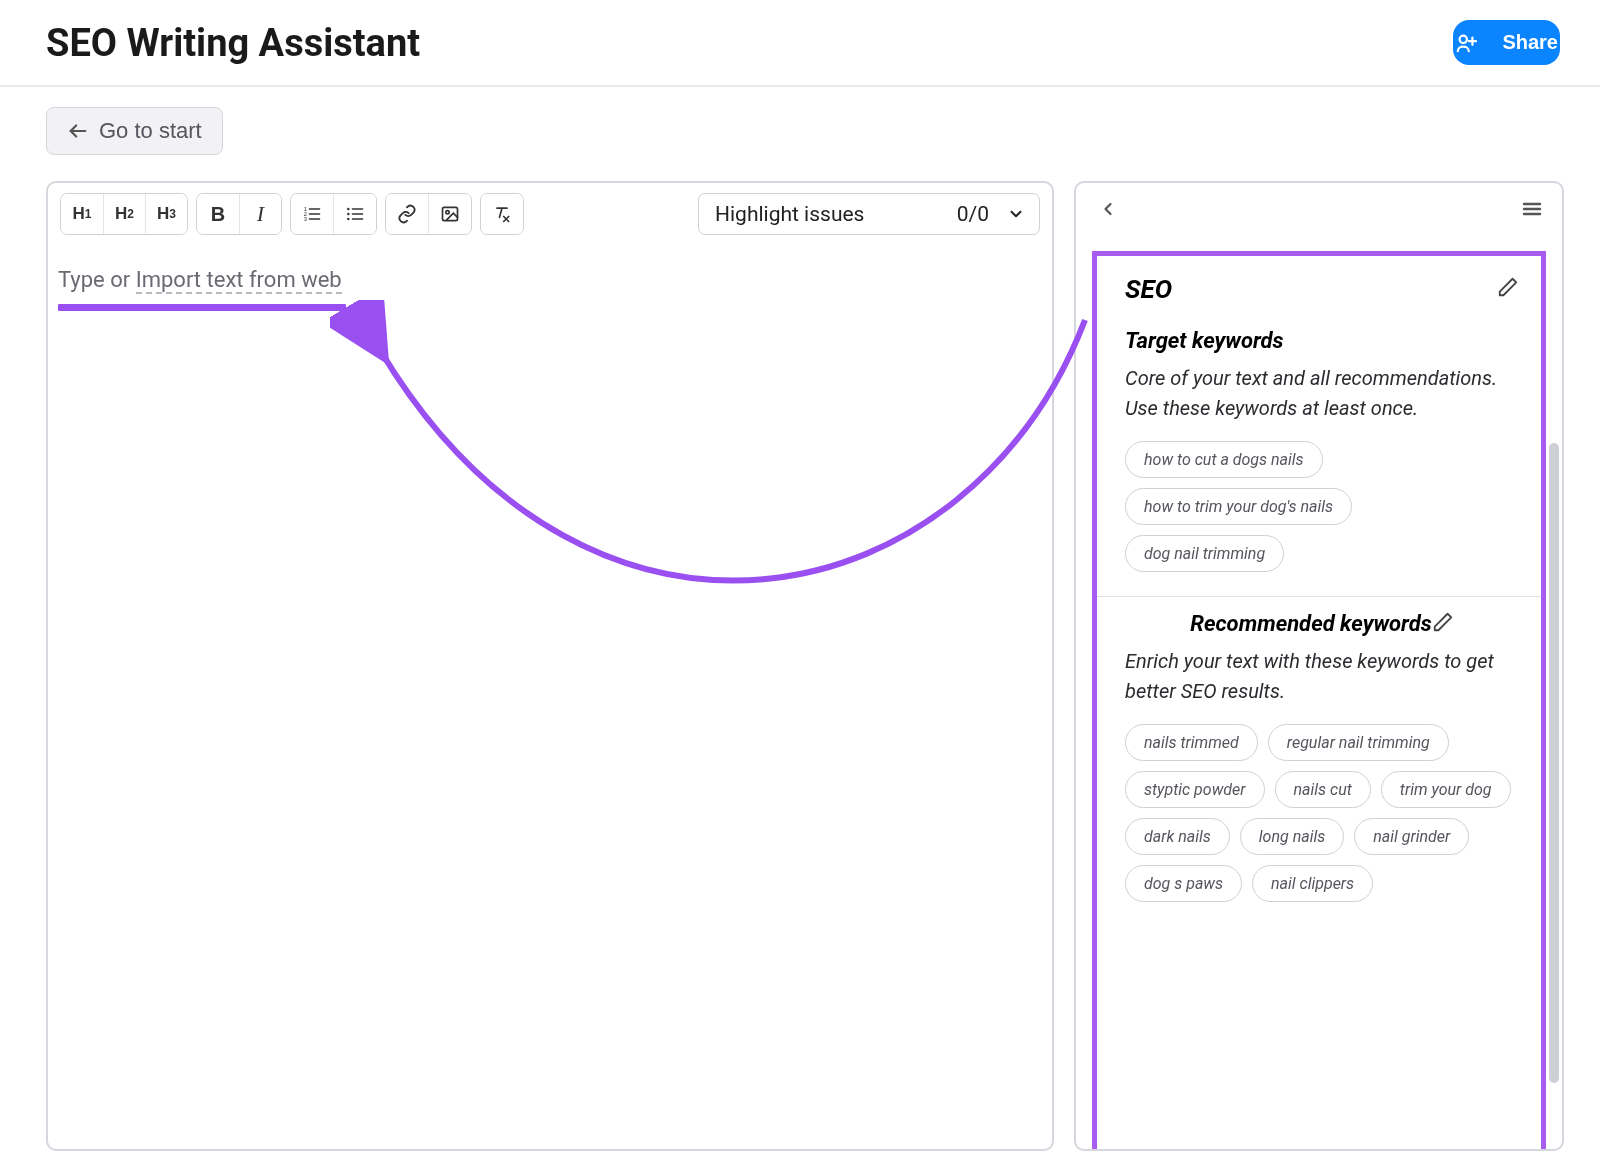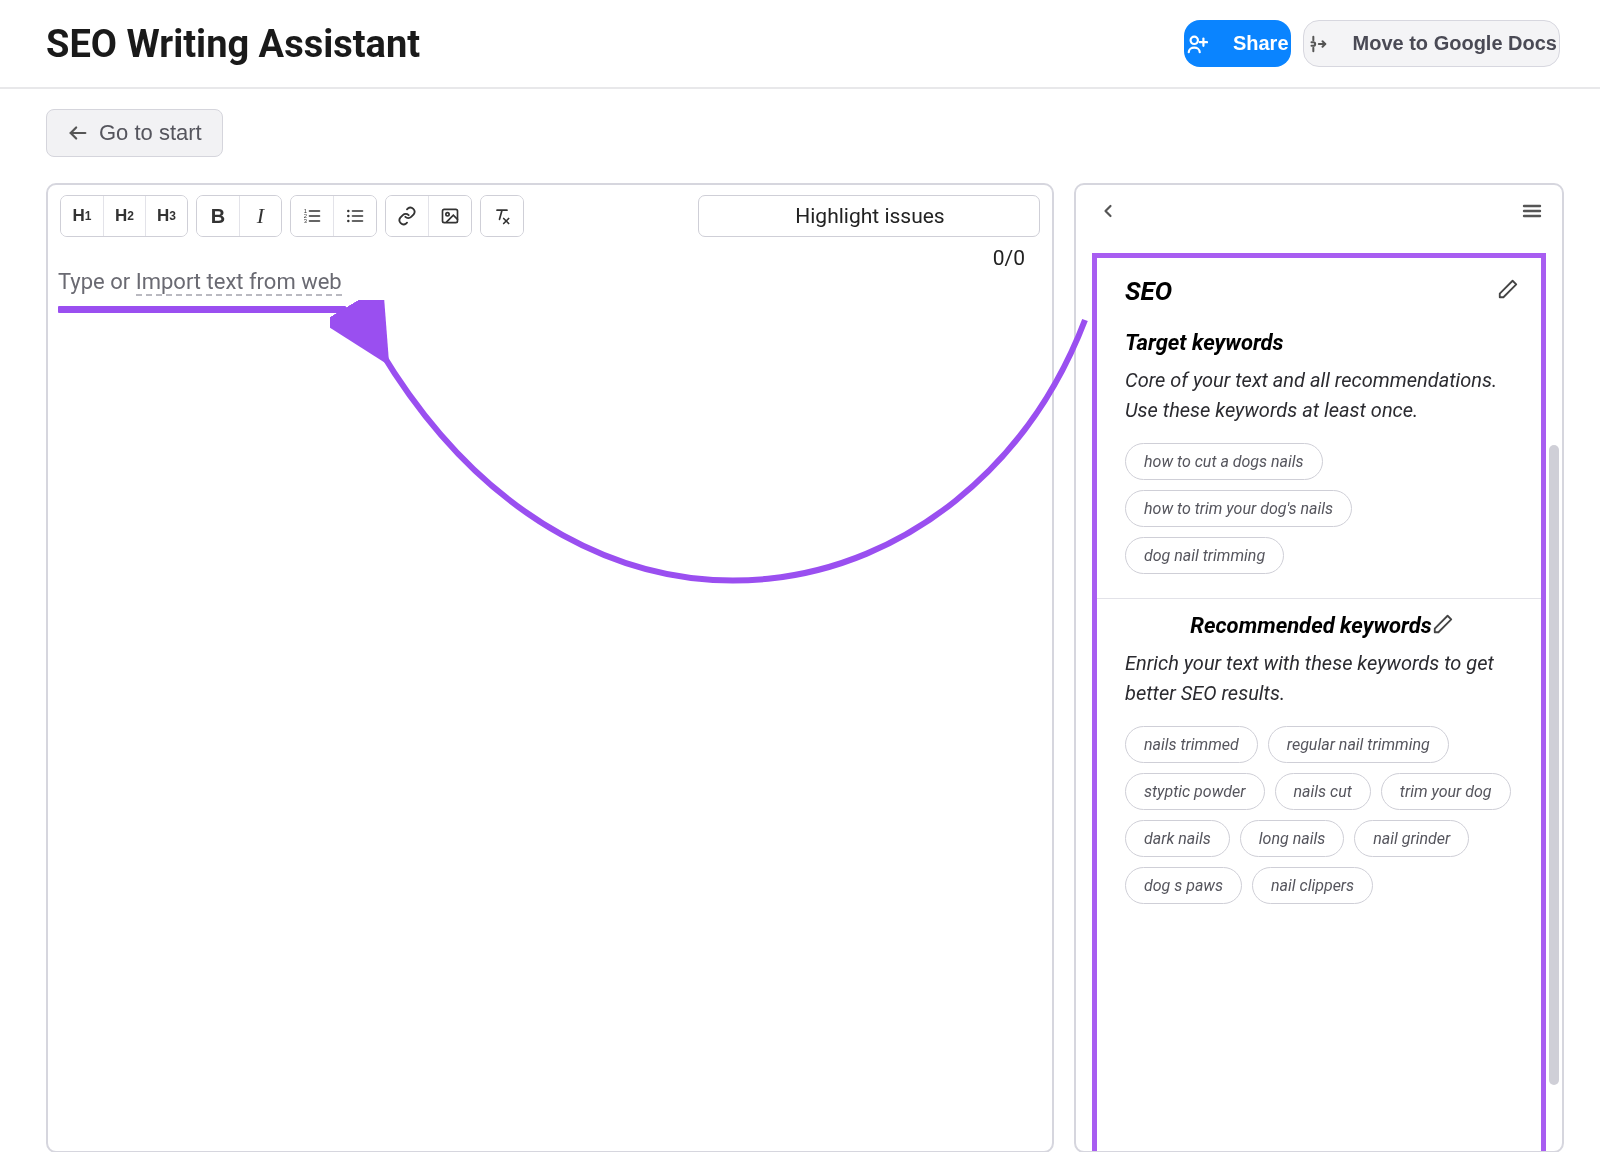--- a/index.html
+++ b/index.html
@@ -108,21 +108,20 @@
   gap: 18px;
   border: 1.5px solid #cfcfd7;
   border-radius: 7px;
   padding: 8px 14px 8px 16px;
   font-size: 21px;
   color: #222;
   cursor: pointer;
   min-width: 342px;
   justify-content: space-between;
   height: 42px;
-  flex-direction: column;
 }
 .issues-count { color: #222; margin-left: auto; }
 .chev { display:inline-block; }
 
 .editor-body { padding: 22px 10px; }
 .placeholder-row {
   font-size: 22px;
   color: #6a6a72;
   display: inline-block;
   padding-bottom: 6px;
@@ -214,30 +213,20 @@
   <div class="app-title">SEO Writing Assistant</div>
   <div class="header-actions">
     <button class="btn btn-primary">
       <svg width="22" height="22" viewBox="0 0 24 24" fill="none" stroke="#fff" stroke-width="2.4" stroke-linecap="round" stroke-linejoin="round">
           <circle cx="9" cy="8" r="4"></circle>
           <path d="M3 21c0-3 3-5 6-5s6 2 6 5"></path>
           <line x1="19" y1="6" x2="19" y2="14"></line>
           <line x1="15" y1="10" x2="23" y2="10"></line>
         </svg>
       <span>Share</span>
-    </button>
-    <button class="btn btn-secondary">
-      <svg width="22" height="22" viewBox="0 0 24 24" fill="none" stroke="#555" stroke-width="2.2" stroke-linecap="round" stroke-linejoin="round">
-          <path d="M8 4v4M8 16v4"></path>
-          <rect x="5" y="4" width="6" height="16" rx="1" stroke-dasharray="2 2" fill="none" opacity="0"></rect>
-          <path d="M6 10h2a2 2 0 0 1 0 4H6"></path>
-          <path d="M14 12h7"></path>
-          <path d="M18 9l3 3-3 3"></path>
-        </svg>
-      <span>Move to Google Docs</span>
     </button>
   </div>
 </div>
 
 <div class="subheader">
   <button class="btn-back">
     <svg width="22" height="22" viewBox="0 0 24 24" fill="none" stroke="#555" stroke-width="2.4" stroke-linecap="round" stroke-linejoin="round">
         <line x1="20" y1="12" x2="4" y2="12"></line>
         <polyline points="10 6 4 12 10 18"></polyline>
       </svg>

